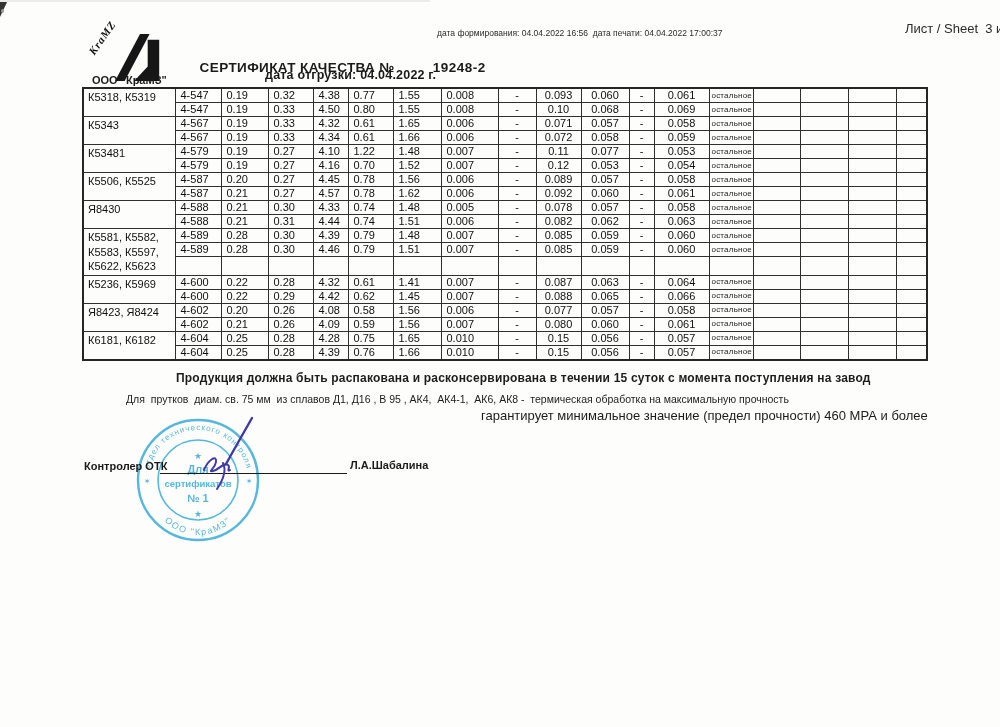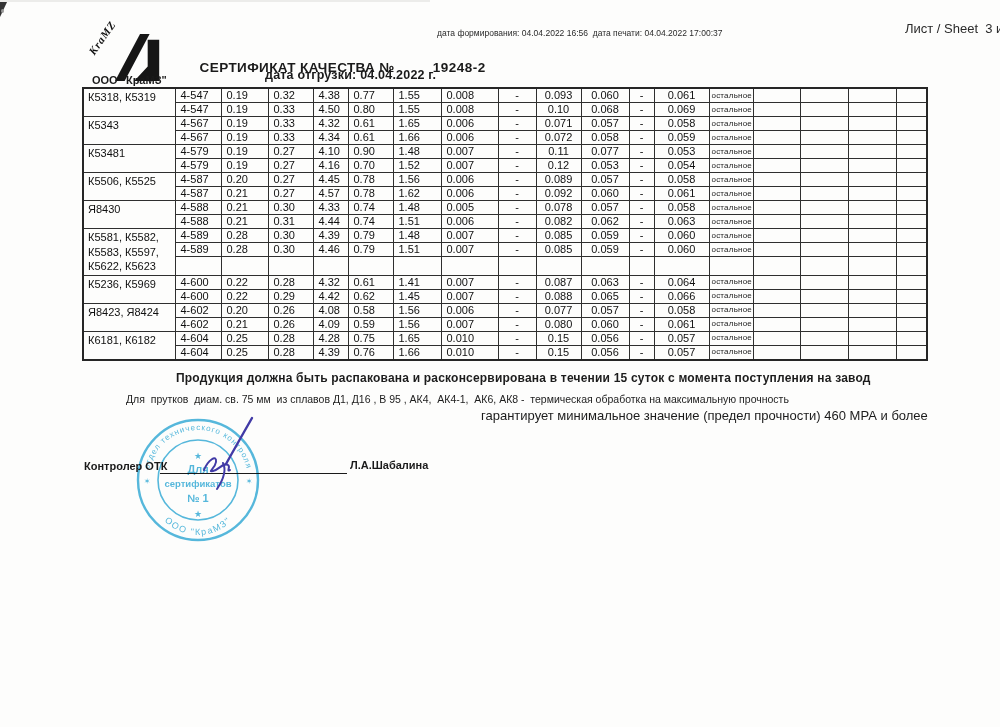--- a/index.html
+++ b/index.html
@@ -169,21 +169,21 @@
           <td class="c14"></td>
           <td class="c15"></td>
           <td class="c16"></td>
         </tr>
         <tr>
           <td class="name-cell" rowspan="2">К53481</td>
           <td class="c0">4-579</td>
           <td class="c1">0.19</td>
           <td class="c2">0.27</td>
           <td class="c3">4.10</td>
-          <td class="c4">0.90</td>
+          <td class="c4">1.22</td>
           <td class="c5">1.48</td>
           <td class="c6">0.007</td>
           <td class="c7">-</td>
           <td class="c8">0.11</td>
           <td class="c9">0.077</td>
           <td class="c10">-</td>
           <td class="c11">0.053</td>
           <td class="c12">остальное</td>
           <td class="c13"></td>
           <td class="c14"></td>

